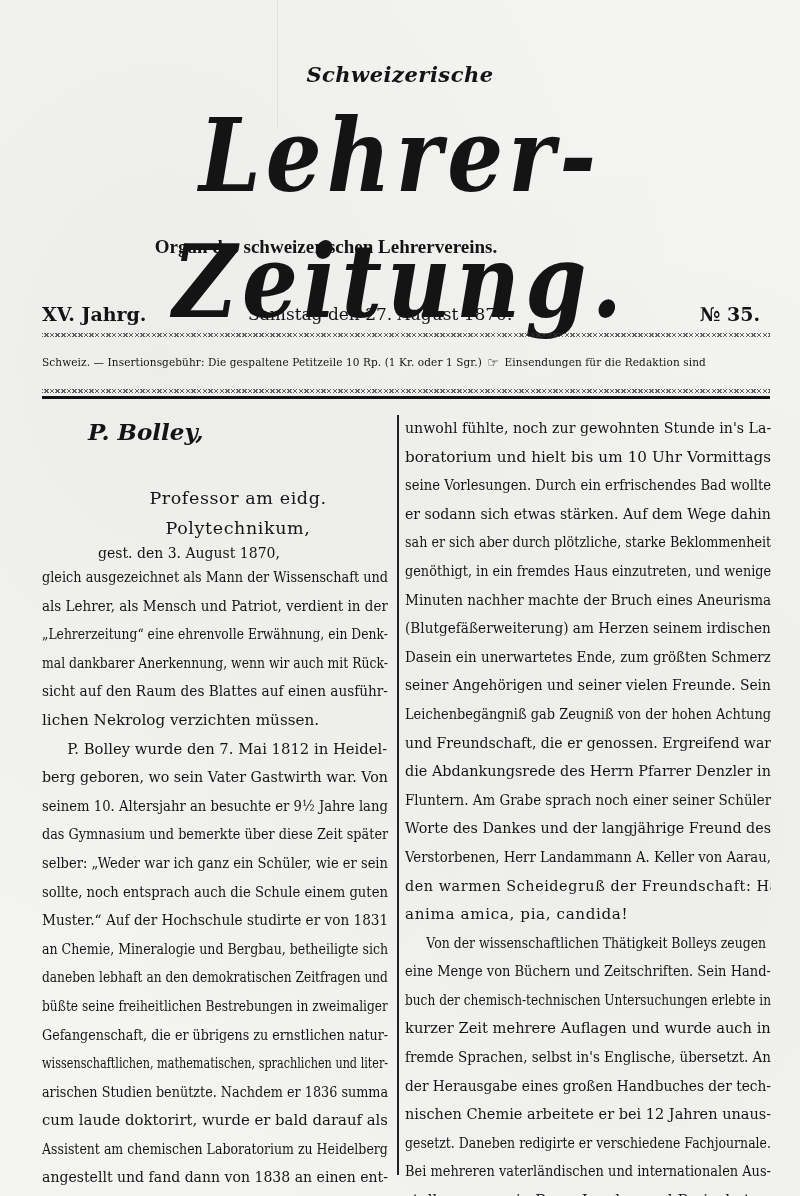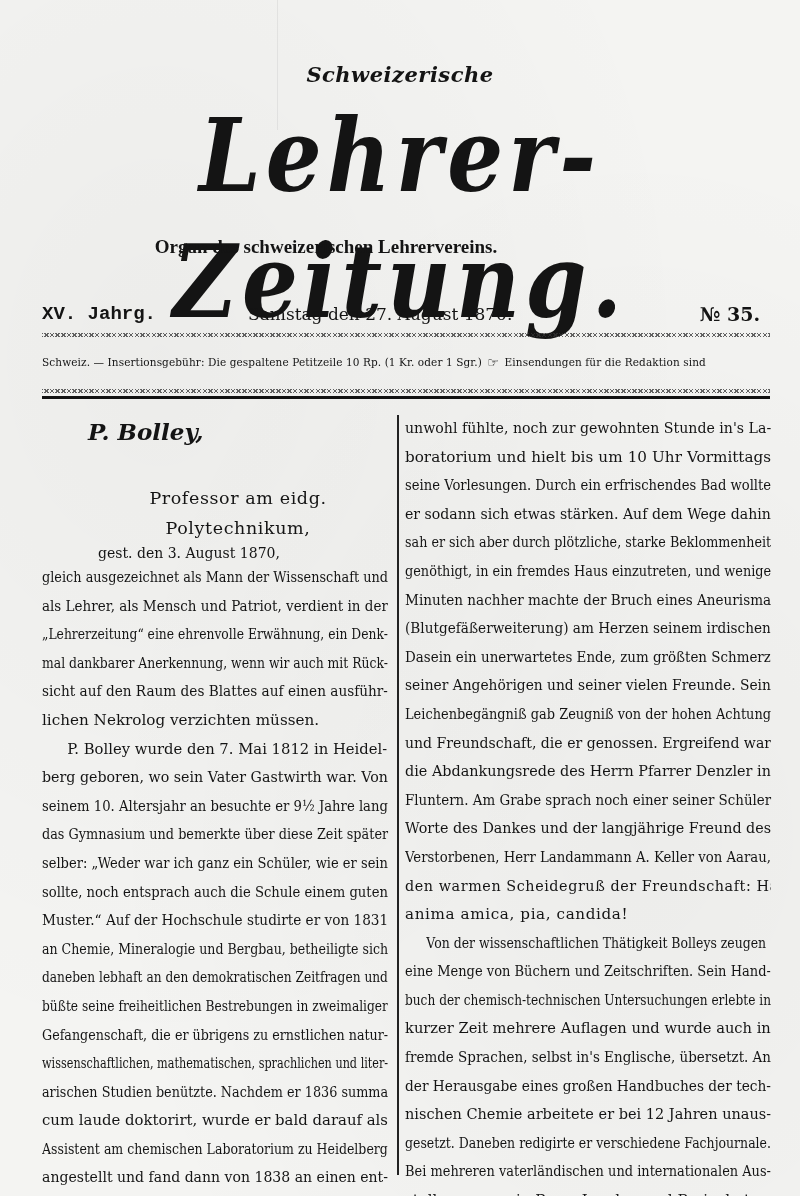--- a/index.html
+++ b/index.html
@@ -34,21 +34,21 @@
     transform: scaleY(1.15); transform-origin: top center;
   }
   .subtitle {
     position: absolute; top: 236px; left: 0; width: 652px; text-align: center;
     font-family: Liberation Serif, serif; font-weight: bold; font-size: 19px;
   }
   .dateline {
     position: absolute; top: 303px; left: 42px; width: 728px; height: 28px;
     font-size: 18px;
   }
-  .dateline .year { position: absolute; left: 0; top: 0; font-weight: bold; font-size: 19px; font-family: Liberation Mono, monospace; }
+  .dateline .year { position: absolute; left: 0; top: 0; font-weight: bold; font-size: 19px; }
   .dateline .date { position: absolute; left: 206px; top: 1px; font-size: 17px; }
   .dateline .issue { position: absolute; right: 10px; top: 0; font-weight: bold; font-size: 19px; }
   .wavy {
     position: absolute; left: 42px; width: 728px; height: 4px;
     background:
       repeating-linear-gradient(135deg, #333 0 1px, transparent 1px 4px),
       repeating-linear-gradient(45deg, #333 0 1px, transparent 1px 4px);
     opacity: 0.75;
   }
   .thickrule {

